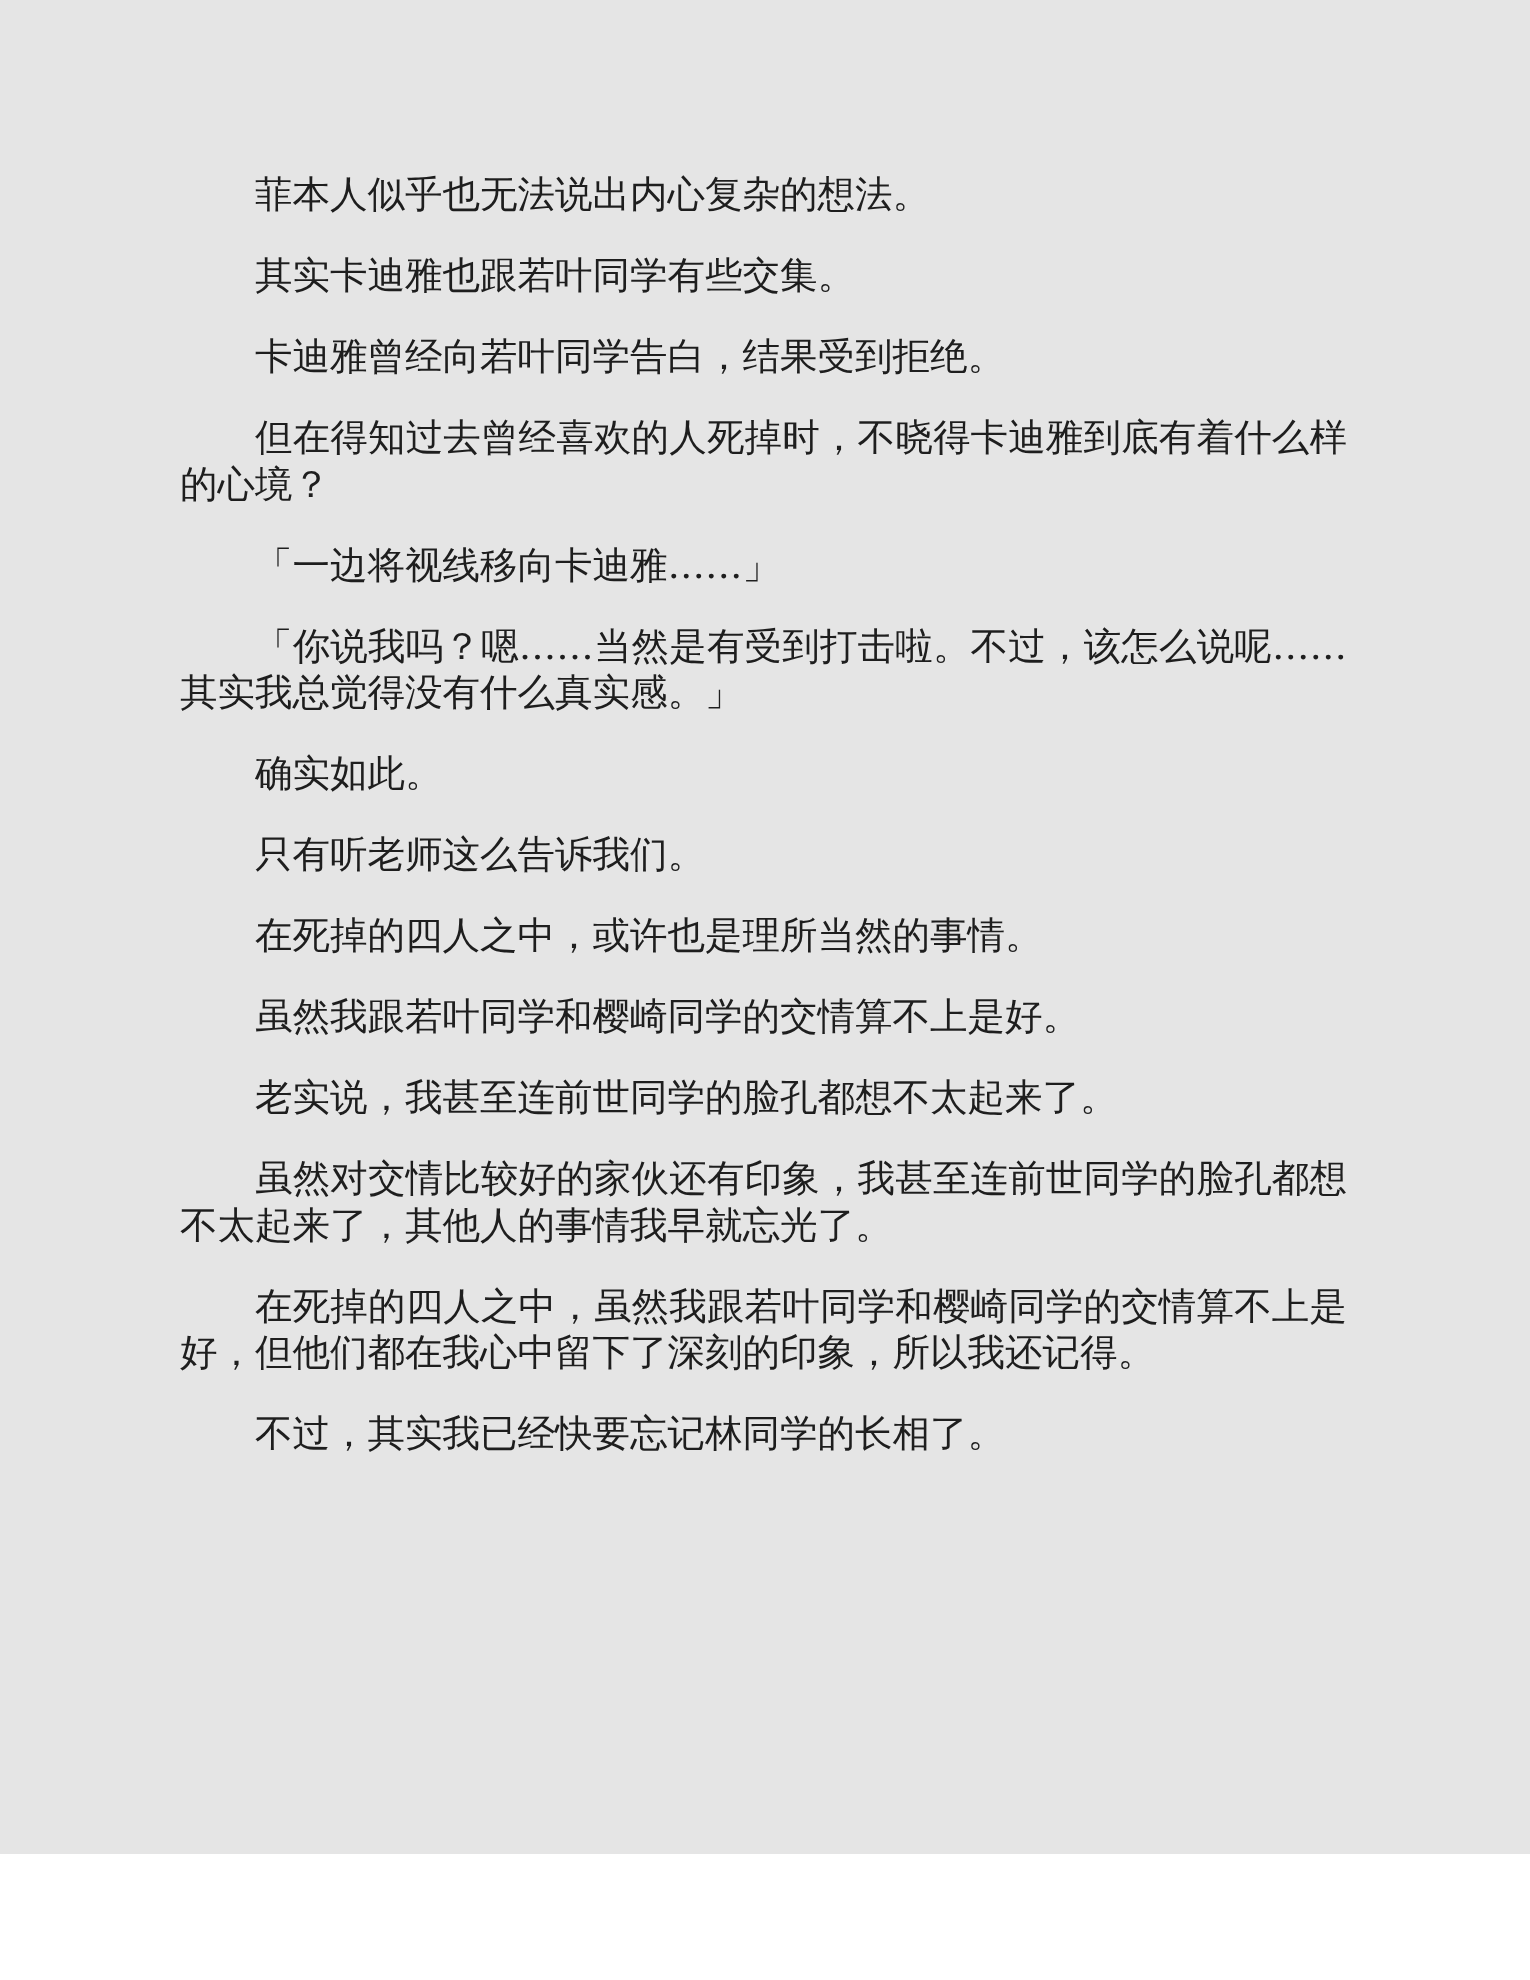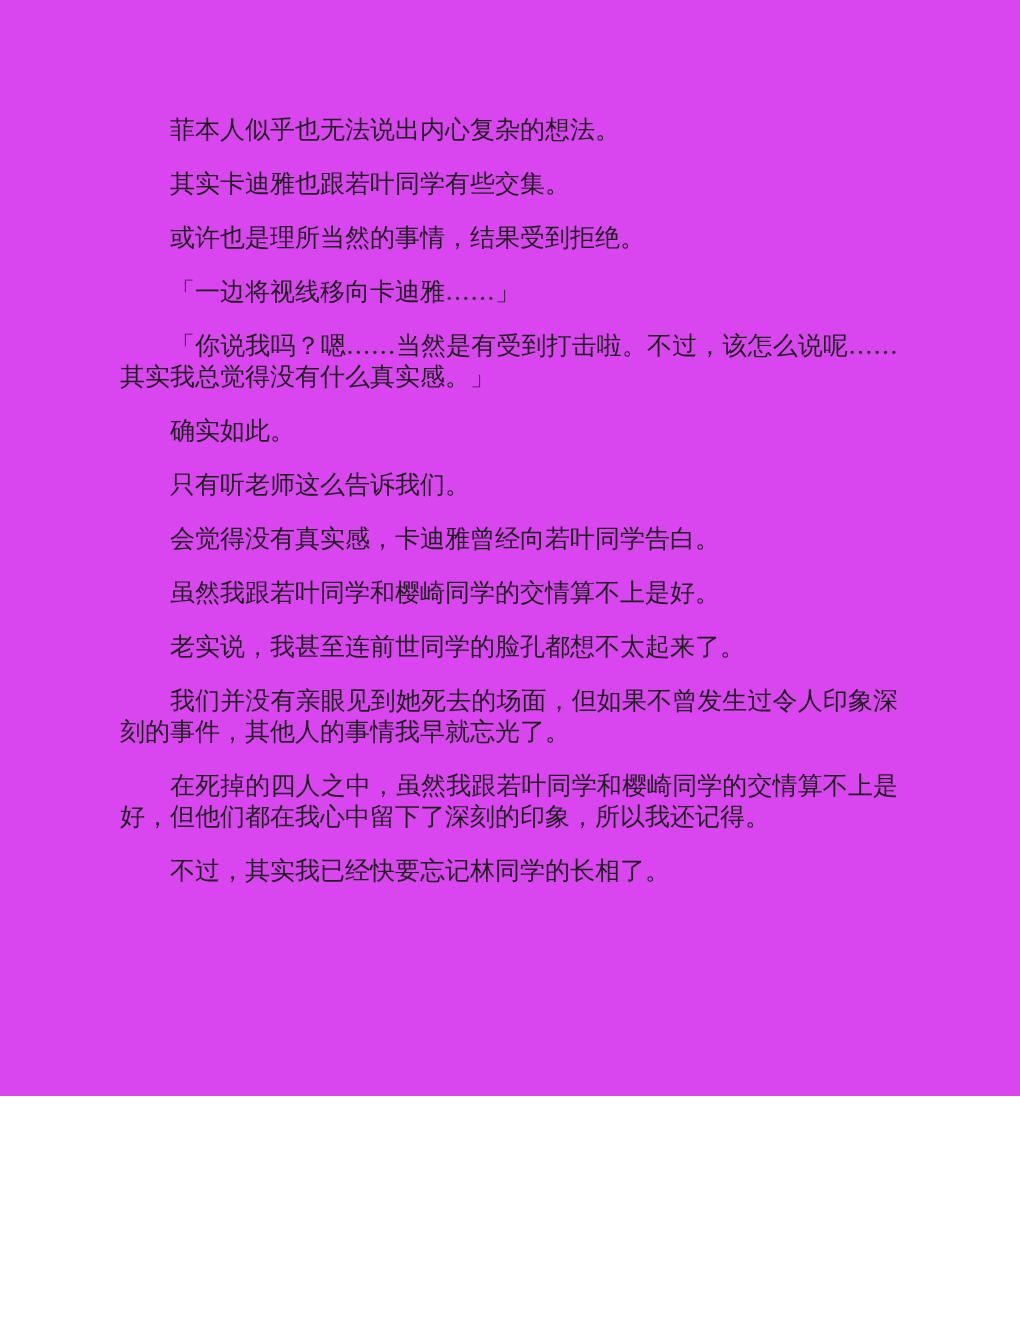--- a/index.html
+++ b/index.html
@@ -3,22 +3,22 @@
 <meta charset="utf-8">
 <style>
   html, body {
     margin: 0;
     padding: 0;
     background: #ffffff;
   }
   .page {
     position: relative;
     width: 1020px;
-    height: 1096px;
-    background: #d946ef;
+    height: 1236px;
+    background: #e5e5e5;
     overflow: hidden;
   }
   .content {
     position: absolute;
     left: 120px;
     top: 114px;
     width: 778px;
     color: #1e1e1e;
     font-family: "DejaVu Serif", "Liberation Serif", serif;
     font-size: 25px;
@@ -34,25 +34,26 @@
     margin-bottom: 4px;
   }
 </style>
 </head>
 <body>
 
 <div class="page">
   <div class="content">
     <p>菲本人似乎也无法说出内心复杂的想法。</p>
     <p>其实卡迪雅也跟若叶同学有些交集。</p>
-    <p>或许也是理所当然的事情，结果受到拒绝。</p>
+    <p>卡迪雅曾经向若叶同学告白，结果受到拒绝。</p>
+    <p>但在得知过去曾经喜欢的人死掉时，不晓得卡迪雅到底有着什么样的心境？</p>
     <p>「一边将视线移向卡迪雅……」</p>
     <p>「你说我吗？嗯……当然是有受到打击啦。不过，该怎么说呢……其实我总觉得没有什么真实感。」</p>
     <p>确实如此。</p>
     <p>只有听老师这么告诉我们。</p>
-    <p>会觉得没有真实感，卡迪雅曾经向若叶同学告白。</p>
+    <p>在死掉的四人之中，或许也是理所当然的事情。</p>
     <p>虽然我跟若叶同学和樱崎同学的交情算不上是好。</p>
     <p>老实说，我甚至连前世同学的脸孔都想不太起来了。</p>
-    <p>我们并没有亲眼见到她死去的场面，但如果不曾发生过令人印象深刻的事件，其他人的事情我早就忘光了。</p>
+    <p>虽然对交情比较好的家伙还有印象，我甚至连前世同学的脸孔都想不太起来了，其他人的事情我早就忘光了。</p>
     <p>在死掉的四人之中，虽然我跟若叶同学和樱崎同学的交情算不上是好，但他们都在我心中留下了深刻的印象，所以我还记得。</p>
     <p>不过，其实我已经快要忘记林同学的长相了。</p>
   </div>
 </div>
 
 </body></html>

